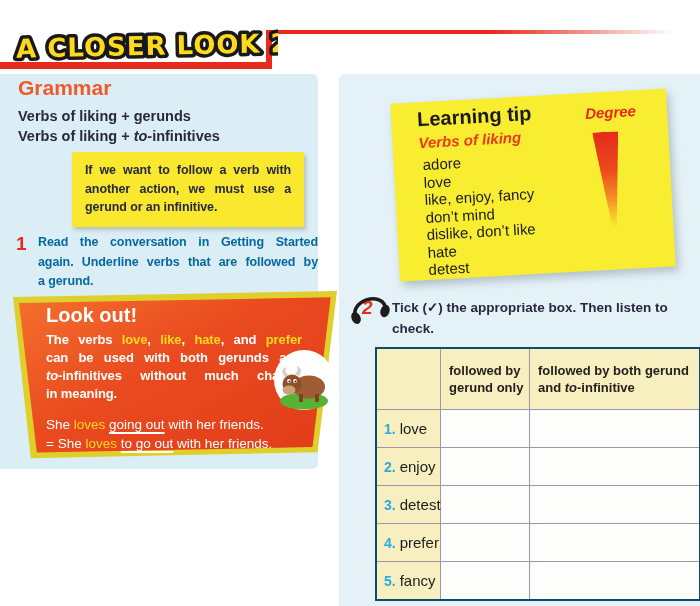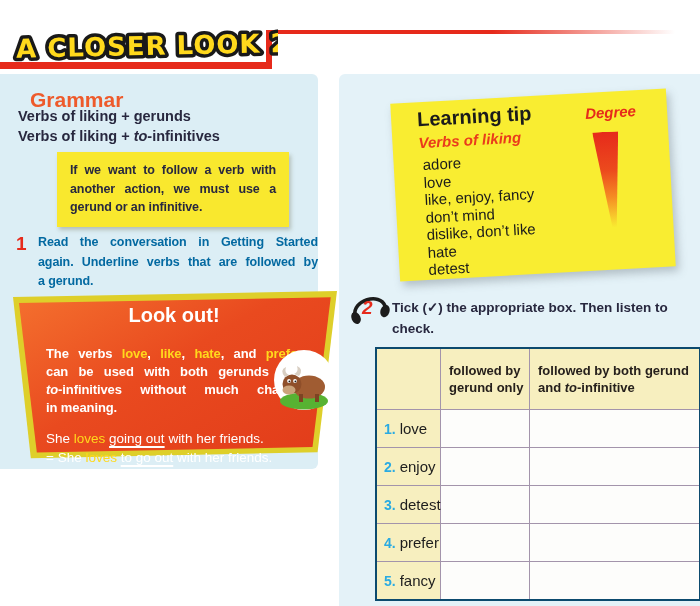--- a/index.html
+++ b/index.html
@@ -13,46 +13,46 @@
   .red-thin  { position:absolute; left:270px; top:30px; width:405px; height:4px;
                background:linear-gradient(90deg,#e62a1b 55%,rgba(230,42,27,0) 100%); }
 
   
   .panel-left  { position:absolute; left:0; top:74px; width:318px; height:395px;
                  background:#dceef5; border-radius:0 6px 6px 0; }
   .panel-right { position:absolute; left:339px; top:74px; width:361px; height:532px;
                  background:#e4f2f8; border-radius:6px 0 0 0; }
 
   
-  .grammar-h { position:absolute; left:18px; top:76px; margin:12px; font-size:21px;
+  .grammar-h { position:absolute; left:18px; top:76px; margin:0; font-size:21px;
                font-weight:bold; color:#ee5a2b; }
   .verbs { position:absolute; left:18px; top:106px; font-size:14.5px; font-weight:bold;
            color:#28283f; line-height:20px; }
   .it { font-style:italic; }
 
   .jline { text-align:justify; text-align-last:justify; }
 
-  .tipbox { position:absolute; left:57px; top:152px; width:232px; box-sizing:border-box;
+  .tipbox { position:absolute; left:72px; top:152px; width:232px; box-sizing:border-box;
             padding:9px 13px 10px 13px; background:#f9e82e; color:#28283f;
             font-size:12.5px; font-weight:bold; line-height:18.5px; letter-spacing:-0.1px;
             box-shadow:2px 3px 4px rgba(110,110,80,0.35); }
 
   .ex1num { position:absolute; left:16px; top:233px; font-size:19px; font-weight:900; color:#e62a1b; }
   .ex1text { position:absolute; left:38px; top:233px; width:280px; font-size:12.5px;
              font-weight:bold; color:#0369a1; line-height:19.5px; letter-spacing:-0.1px; }
 
   
   .lookout { position:absolute; left:13px; top:291px; width:324px; height:168px; }
   .lookout-border { position:absolute; inset:0; background:#decf2a;
         clip-path:polygon(0% 3.5%, 100% 0%, 94% 96%, 5.5% 99.5%); }
   .lookout-fill { position:absolute; inset:5px;
         background:linear-gradient(150deg,#f4702e 0%, #e94a1f 45%, #e23c1a 100%);
         clip-path:polygon(0.3% 4.5%, 99.6% 0.8%, 93.8% 95.6%, 6% 99%); }
   .lookout-content { position:absolute; left:33px; top:13px; width:256px; color:#ffffff; }
-  .lo-title { margin:0 0 18px 0; font-size:20px; font-weight:bold;text-align:center; }
+  .lo-title { margin:0 0 4px 0; font-size:20px; font-weight:bold; }
   .lo-para  { font-size:13px; font-weight:bold; line-height:18px; letter-spacing:-0.1px; }
   .lo-ex    { font-size:13.5px; line-height:19px; white-space:nowrap; }
   .lo-ex.first { margin-top:12px; }
   .yel { color:#ffd91c; }
   .und { text-decoration:underline; text-underline-offset:2.5px; text-decoration-thickness:1.5px; }
   .mascot { position:absolute; left:273px; top:349px; z-index:4; }
 
   
   .note { position:absolute; left:395px; top:96px; width:276px; height:178px;
           background:#f9ed31; transform:rotate(-3.2deg);

